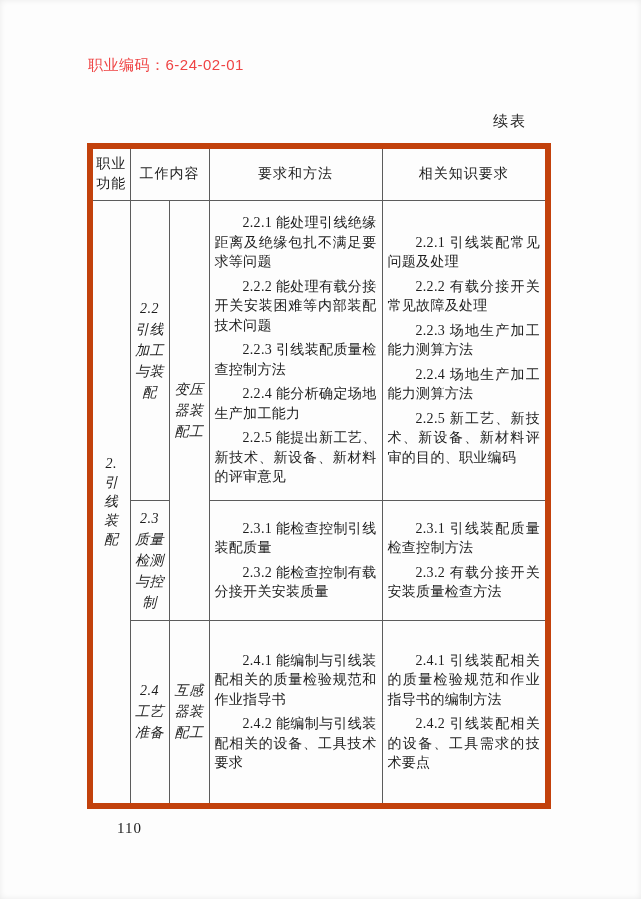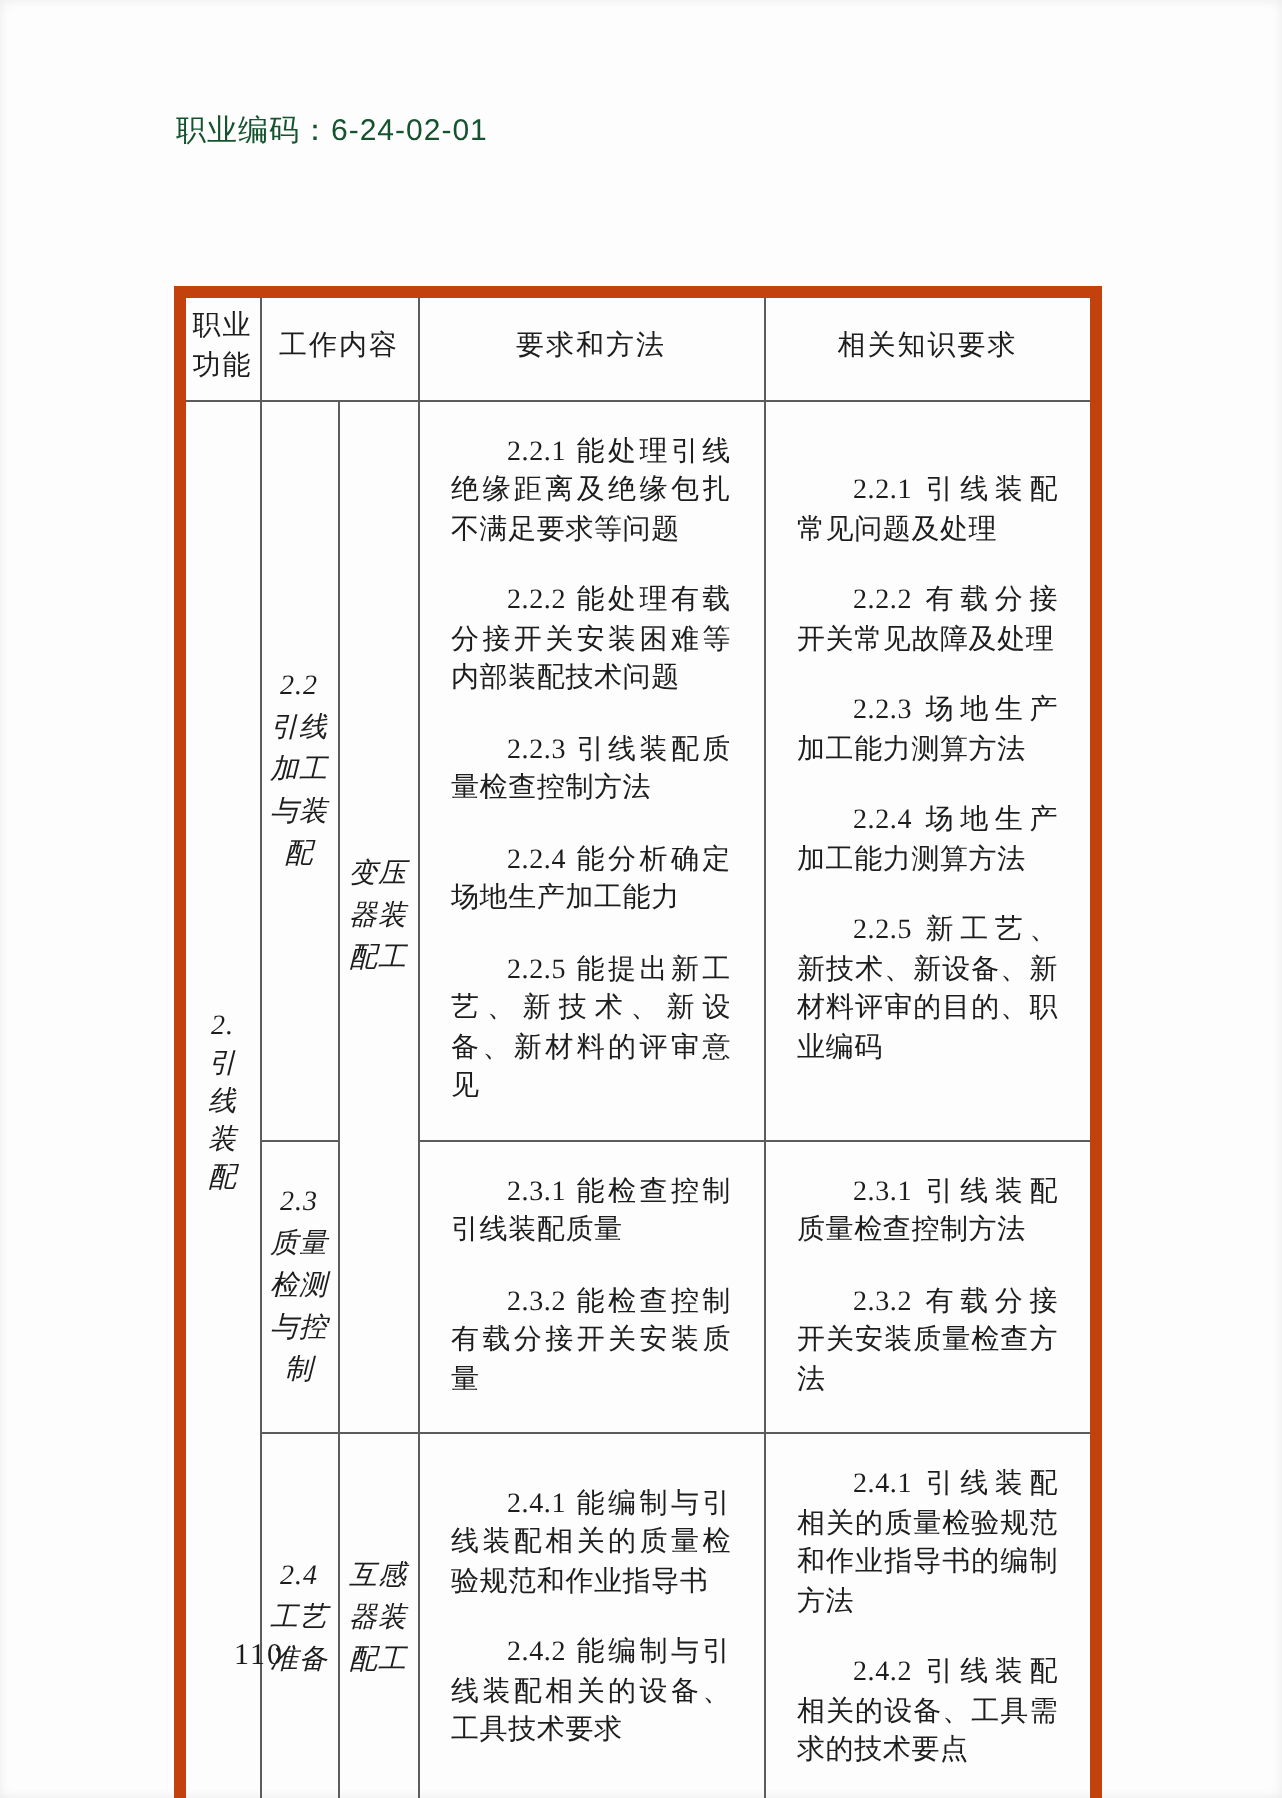--- a/index.html
+++ b/index.html
@@ -20,21 +20,21 @@
     height: 899px;
     box-shadow: inset 0 0 6px rgba(0,0,0,0.08);
   }
   .code-line {
     position: absolute;
     left: 88px;
     top: 56px;
     font-family: "Liberation Sans", "DejaVu Sans", sans-serif;
     font-size: 15px;
     letter-spacing: 0.5px;
-    color: #14532d;
+    color: #ef4444;
   }
   .cont-label {
     position: absolute;
     top: 112px;
     left: 87px;
     width: 440px;
     text-align: right;
     font-size: 15px;
     letter-spacing: 2px;
     color: #222;
@@ -77,21 +77,21 @@
   }
   td.funclabel {
     line-height: 19px;
   }
   td.content {
     padding: 4px 6px;
     font-size: 14px;
     color: #1d1d1d;
   }
   td.content p {
-    margin: 16px;
+    margin: 5px;
     text-indent: 2em;
     text-align: justify;
     line-height: 19.5px;
     letter-spacing: 0.3px;
   }
   .page-number {
     position: absolute;
     left: 90px;
     top: 820px;
     font-size: 15px;
@@ -100,20 +100,21 @@
     margin-left: 27px;
   }
 </style>
 </head>
 <body>
 
 <div class="page">
 
   <div class="code-line">职业编码：6-24-02-01</div>
 
+  <div class="cont-label">续表</div>
 
   <table class="std">
     <colgroup>
       <col style="width:40px">
       <col style="width:39px">
       <col style="width:40px">
       <col style="width:173px">
       <col style="width:166px">
     </colgroup>
     <thead>

